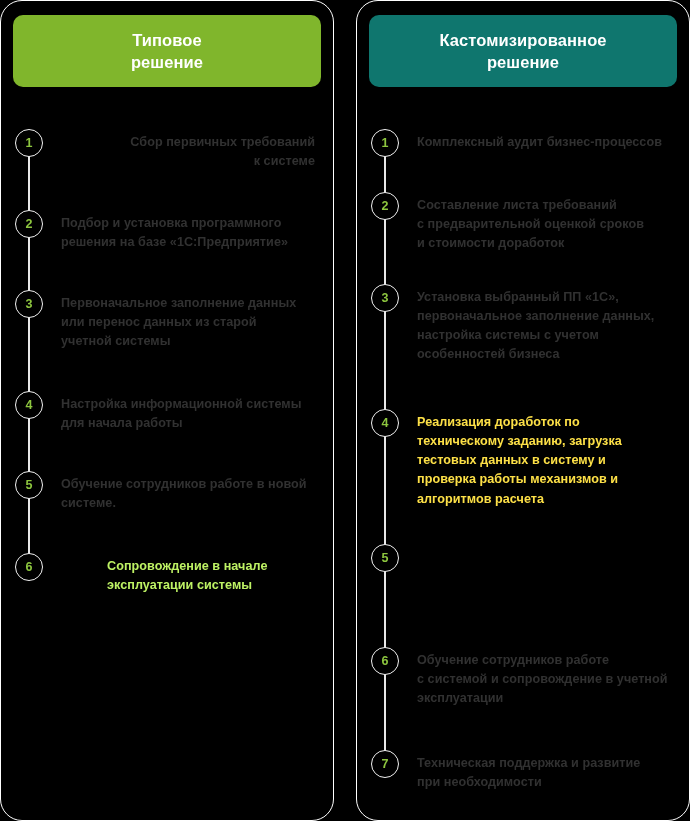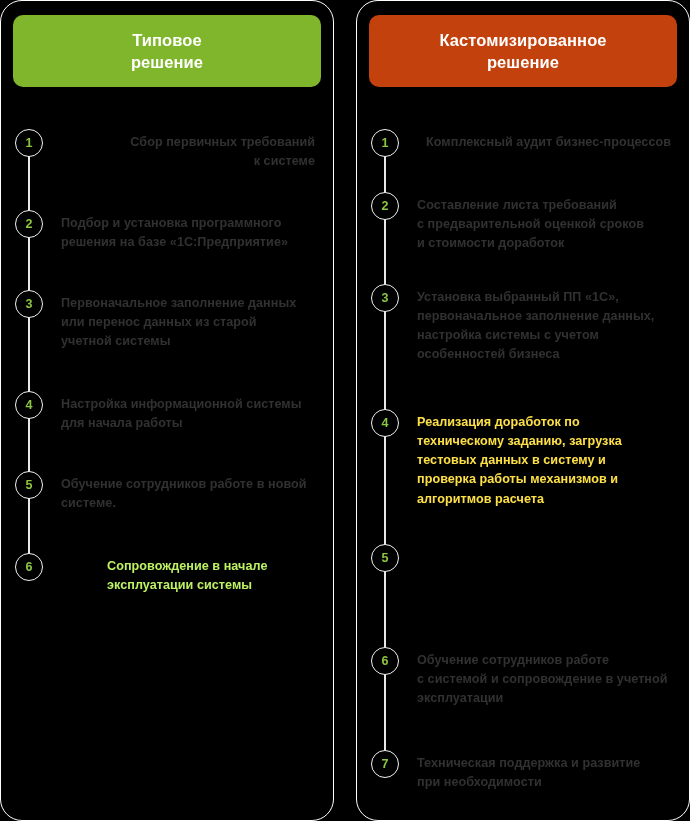--- a/index.html
+++ b/index.html
@@ -142,30 +142,30 @@
 системе.</div>
         <div class="step-marker" style="left: 14px; top: 552px;">
           <span class="step-num" style="color: rgb(141, 198, 63);">6</span>
         </div>
         <div class="step-text" style="left: 60px; right: 18px; top: 556px; color: #bef264; margin-left: 46px;">Сопровождение в начале
 эксплуатации системы</div>
       </div>
   </section>
 
   <section class="panel panel--custom">
-    <div class="panel-header" style="background: #c2410c;">
+    <div class="panel-header" style="background: #0f766e;">
       <div class="panel-header-title" style="color: rgb(255, 255, 255);">Кастомизированное
 решение</div>
     </div>
     <div class="steps">
         <div class="connector" style="left: 27.25px; top: 142px; height: 621px; background: rgb(233, 233, 233);"></div>
         <div class="step-marker" style="left: 14px; top: 128px;">
           <span class="step-num" style="color: rgb(141, 198, 63);">1</span>
         </div>
-        <div class="step-text" style="left: 60px; right: 18px; top: 132px; color: rgb(49, 49, 49); text-align: right;">Комплексный аудит бизнес-процессов</div>
+        <div class="step-text" style="left: 60px; right: 18px; top: 132px; color: rgb(49, 49, 49);">Комплексный аудит бизнес-процессов</div>
         <div class="step-marker" style="left: 14px; top: 191px;">
           <span class="step-num" style="color: rgb(141, 198, 63);">2</span>
         </div>
         <div class="step-text" style="left: 60px; right: 18px; top: 195px; color: rgb(49, 49, 49);">Составление листа требований
 с предварительной оценкой сроков
 и стоимости доработок</div>
         <div class="step-marker" style="left: 14px; top: 283px;">
           <span class="step-num" style="color: rgb(141, 198, 63);">3</span>
         </div>
         <div class="step-text" style="left: 60px; right: 18px; top: 287px; color: rgb(49, 49, 49);">Установка выбранный ПП «1С»,

